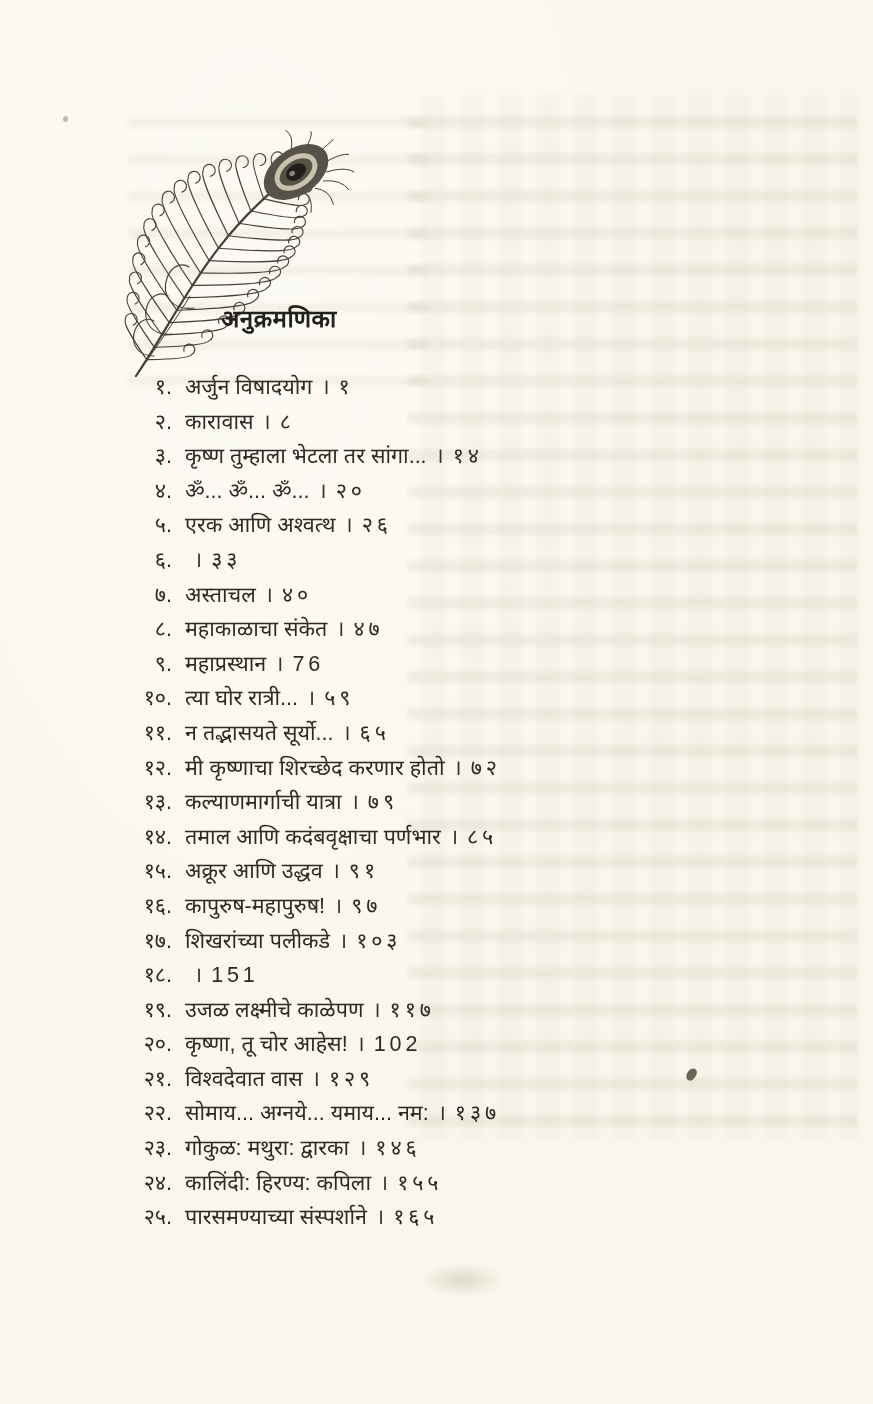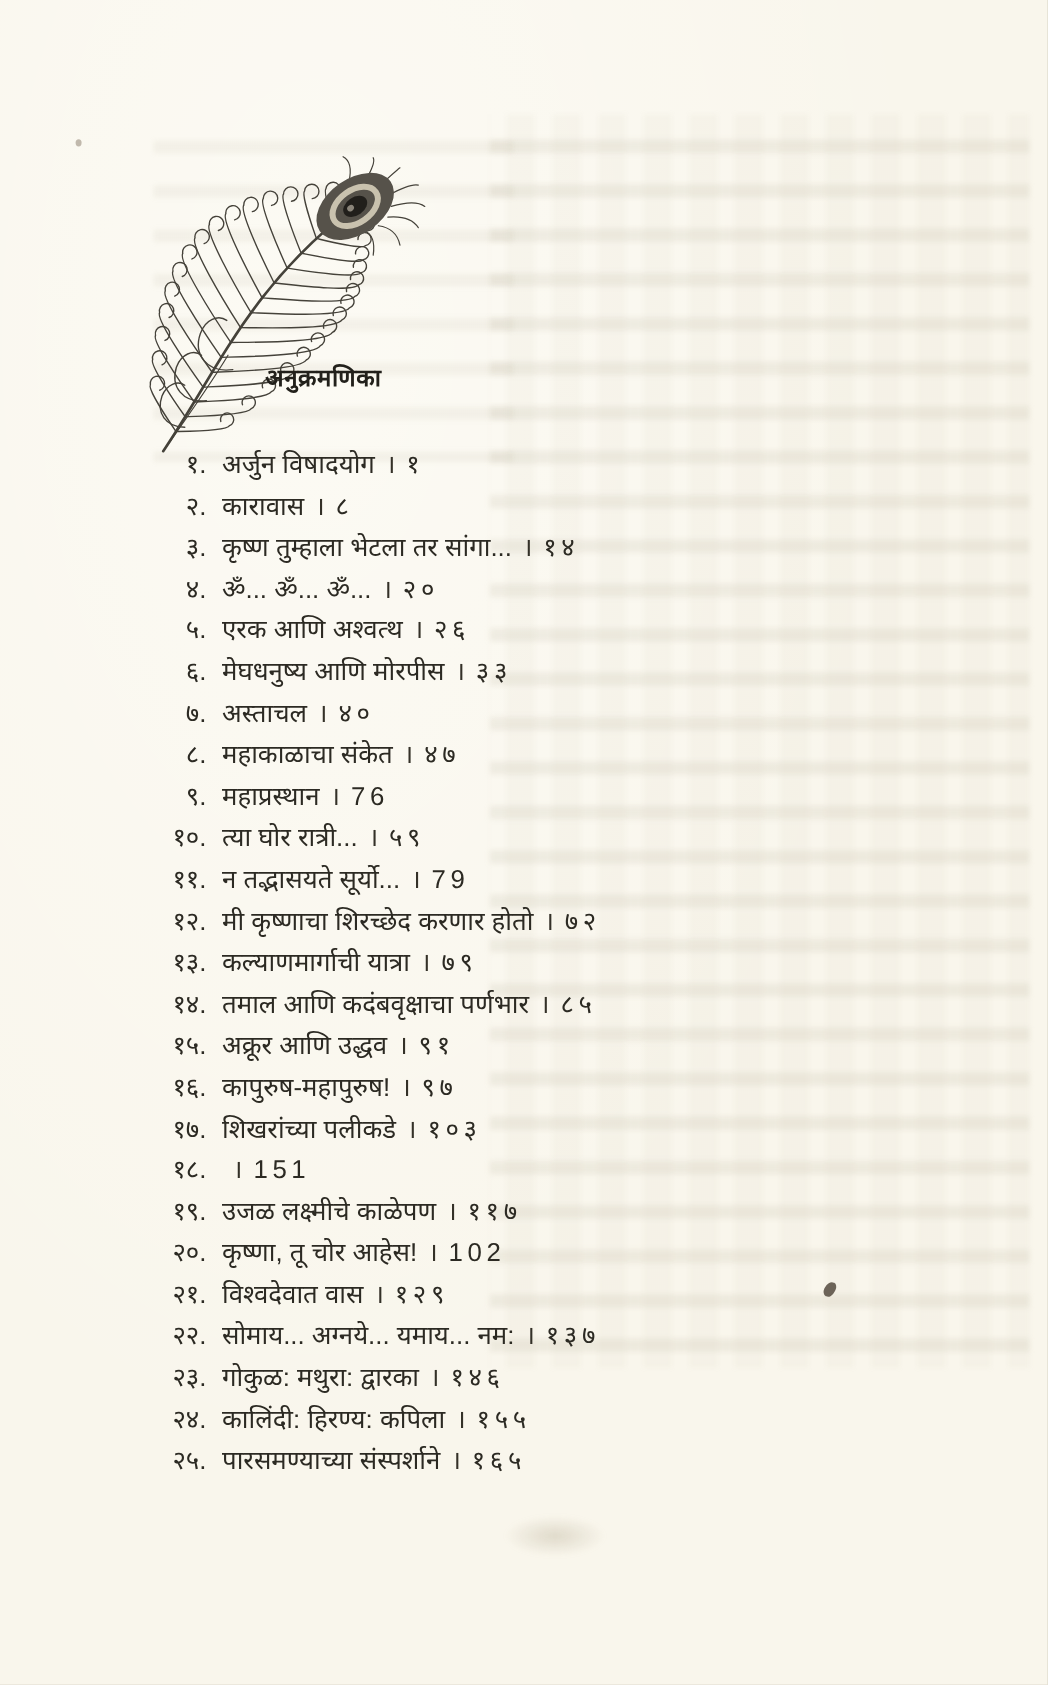--- a/index.html
+++ b/index.html
@@ -26,21 +26,21 @@
   .bleed-top{
     left:128px;top:95px;width:300px;height:290px;
     background:repeating-linear-gradient(to bottom,
       rgba(0,0,0,0) 0px, rgba(0,0,0,0) 21px,
       rgba(173,164,138,0.10) 24px, rgba(173,164,138,0.10) 31px,
       rgba(0,0,0,0) 34px, rgba(0,0,0,0) 37px);
   }
   .feather{position:absolute;left:120px;top:110px;width:266px;height:276px;}
   .title{
     position:absolute;left:221px;top:301px;margin:0;
-    font-size:20px;font-weight:700;color:#22201b;letter-spacing:0.5px;
+    font-size:24px;font-weight:700;color:#22201b;letter-spacing:0.5px;
   }
   .toc{position:absolute;left:128px;top:371px;margin:0;padding:0;list-style:none;}
   .toc li{
     display:flex;align-items:baseline;height:34.6px;
     font-size:21.5px;color:#2c2a23;white-space:nowrap;
   }
   .num{width:44px;text-align:right;margin-right:13px;flex:none;}
   .sep{margin:0 9px;color:#343128;}
   .pg{letter-spacing:0.18em;}
   .speck{position:absolute;pointer-events:none;}
@@ -138,21 +138,20 @@
         <span class="pg">२०</span>
       </li>
       <li>
         <span class="num">५.</span>
         <span class="ttl">एरक आणि अश्वत्थ</span>
         <span class="sep">।</span>
         <span class="pg">२६</span>
       </li>
       <li>
         <span class="num">६.</span>
-        <span class="ttl">मेघधनुष्य आणि मोरपीस</span>
         <span class="sep">।</span>
         <span class="pg">३३</span>
       </li>
       <li>
         <span class="num">७.</span>
         <span class="ttl">अस्ताचल</span>
         <span class="sep">।</span>
         <span class="pg">४०</span>
       </li>
       <li>
@@ -170,21 +169,21 @@
       <li>
         <span class="num">१०.</span>
         <span class="ttl">त्या घोर रात्री...</span>
         <span class="sep">।</span>
         <span class="pg">५९</span>
       </li>
       <li>
         <span class="num">११.</span>
         <span class="ttl">न तद्भासयते सूर्यो...</span>
         <span class="sep">।</span>
-        <span class="pg">79</span>
+        <span class="pg">६५</span>
       </li>
       <li>
         <span class="num">१२.</span>
         <span class="ttl">मी कृष्णाचा शिरच्छेद करणार होतो</span>
         <span class="sep">।</span>
         <span class="pg">७२</span>
       </li>
       <li>
         <span class="num">१३.</span>
         <span class="ttl">कल्याणमार्गाची यात्रा</span>

